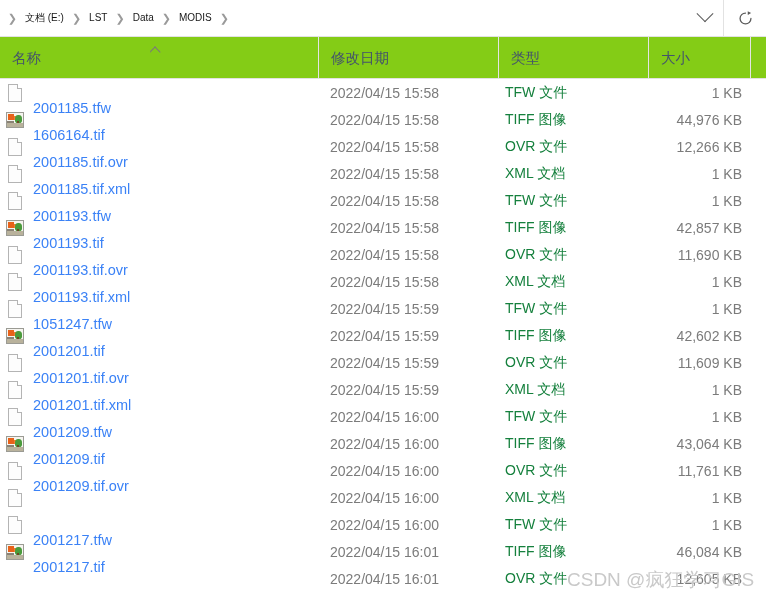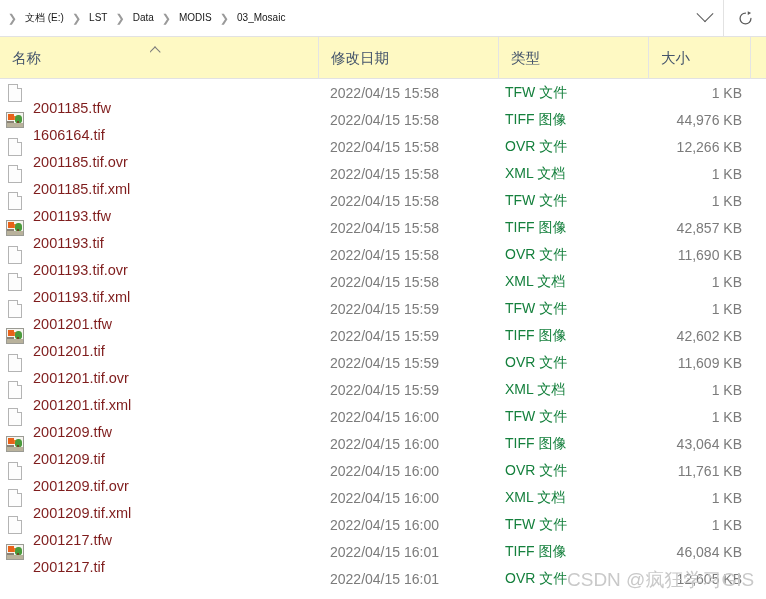--- a/index.html
+++ b/index.html
@@ -71,21 +71,21 @@
     border-bottom: 1.6px solid #5a5a5a;
     transform: rotate(45deg) translate(-3px, -3px);
   }
 
   
   .colheader {
     position: relative;
     height: 42px;
     box-sizing: border-box;
     border-bottom: 1px solid #e2e2e2;
-    background: #fef9c3;
+    background: #84cc16;
   }
   .colhead {
     position: absolute;
     top: 0;
     height: 42px;
     display: flex;
     align-items: center;
     font-size: 14.5px;
     color: #44546b;
     box-sizing: border-box;
@@ -137,21 +137,21 @@
   .icon-wrap {
     width: 20px;
     height: 20px;
     margin-left: 5px;
     margin-right: 8px;
     flex: 0 0 auto;
     position: relative;
   }
   .fname {
     font-size: 14.5px;
-    color: #7f1d1d;
+    color: #3b82f6;
     line-height: 20px;
     white-space: nowrap;
     margin-top: 31px;
   }
   .cell-date {
     position: absolute;
     left: 330px;
     font-size: 14px;
     color: #7b7b7b;
     white-space: nowrap;
@@ -254,21 +254,20 @@
       <span class="crumb clipped">î</span>
       <span class="crumb-sep">❯</span>
       <span class="crumb">文档 (E:)</span>
       <span class="crumb-sep">❯</span>
       <span class="crumb">LST</span>
       <span class="crumb-sep">❯</span>
       <span class="crumb">Data</span>
       <span class="crumb-sep">❯</span>
       <span class="crumb">MODIS</span>
       <span class="crumb-sep">❯</span>
-      <span class="crumb">03_Mosaic</span>
     </div>
   <div class="addr-btn">
     <span class="chev"></span>
   </div>
   <div class="addr-btn with-divider">
     <svg width="17" height="17" viewBox="0 0 20 20">
       <path d="M10 3.6 A6.4 6.4 0 1 0 16.4 10" fill="none" stroke="#5a5a5a" stroke-width="1.5" stroke-linecap="round"></path>
       <path d="M12.6 1.6 L16.6 3.6 L12.7 5.9 Z" fill="#5a5a5a"></path>
     </svg>
   </div>
@@ -394,21 +393,21 @@
       </div>
       <div class="cell-date">2022/04/15 15:58</div>
       <div class="cell-type">XML 文档</div>
       <div class="cell-size">1 KB</div>
     </div>
     <div class="row">
       <div class="cell-name">
         <span class="icon-wrap">
           <span class="doc-icon"></span>
         </span>
-        <span class="fname">2001201.tfw</span>
+        <span class="fname">1051247.tfw</span>
       </div>
       <div class="cell-date">2022/04/15 15:59</div>
       <div class="cell-type">TFW 文件</div>
       <div class="cell-size">1 KB</div>
     </div>
     <div class="row">
       <div class="cell-name">
         <span class="icon-wrap">
           <span class="img-icon">
             <span class="sky"></span>
@@ -487,21 +486,20 @@
       </div>
       <div class="cell-date">2022/04/15 16:00</div>
       <div class="cell-type">OVR 文件</div>
       <div class="cell-size">11,761 KB</div>
     </div>
     <div class="row">
       <div class="cell-name">
         <span class="icon-wrap">
           <span class="doc-icon"></span>
         </span>
-        <span class="fname">2001209.tif.xml</span>
       </div>
       <div class="cell-date">2022/04/15 16:00</div>
       <div class="cell-type">XML 文档</div>
       <div class="cell-size">1 KB</div>
     </div>
     <div class="row">
       <div class="cell-name">
         <span class="icon-wrap">
           <span class="doc-icon"></span>
         </span>

